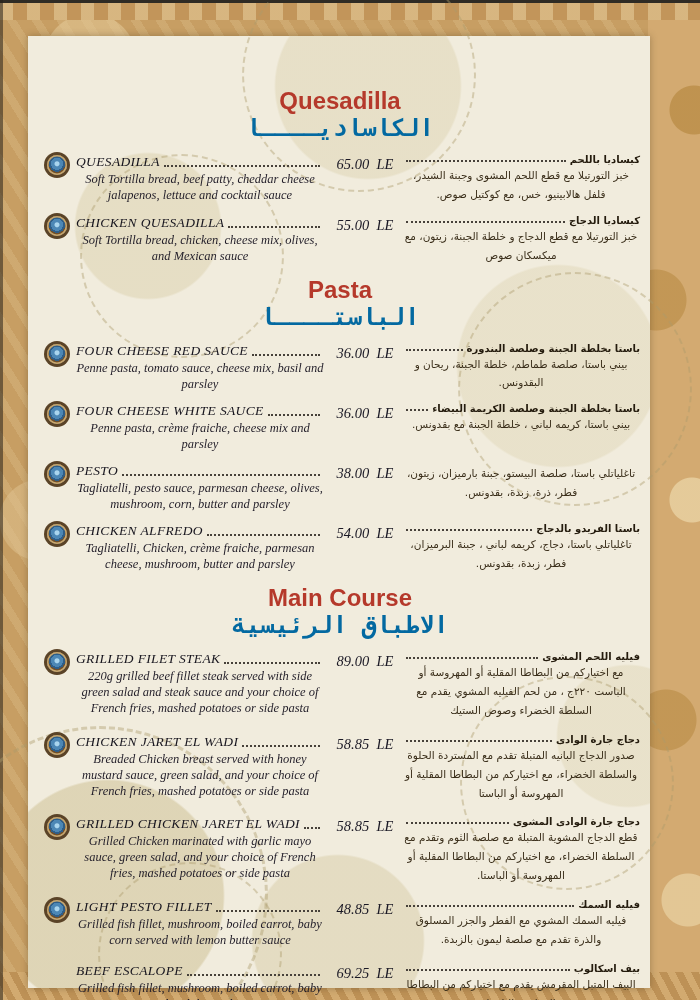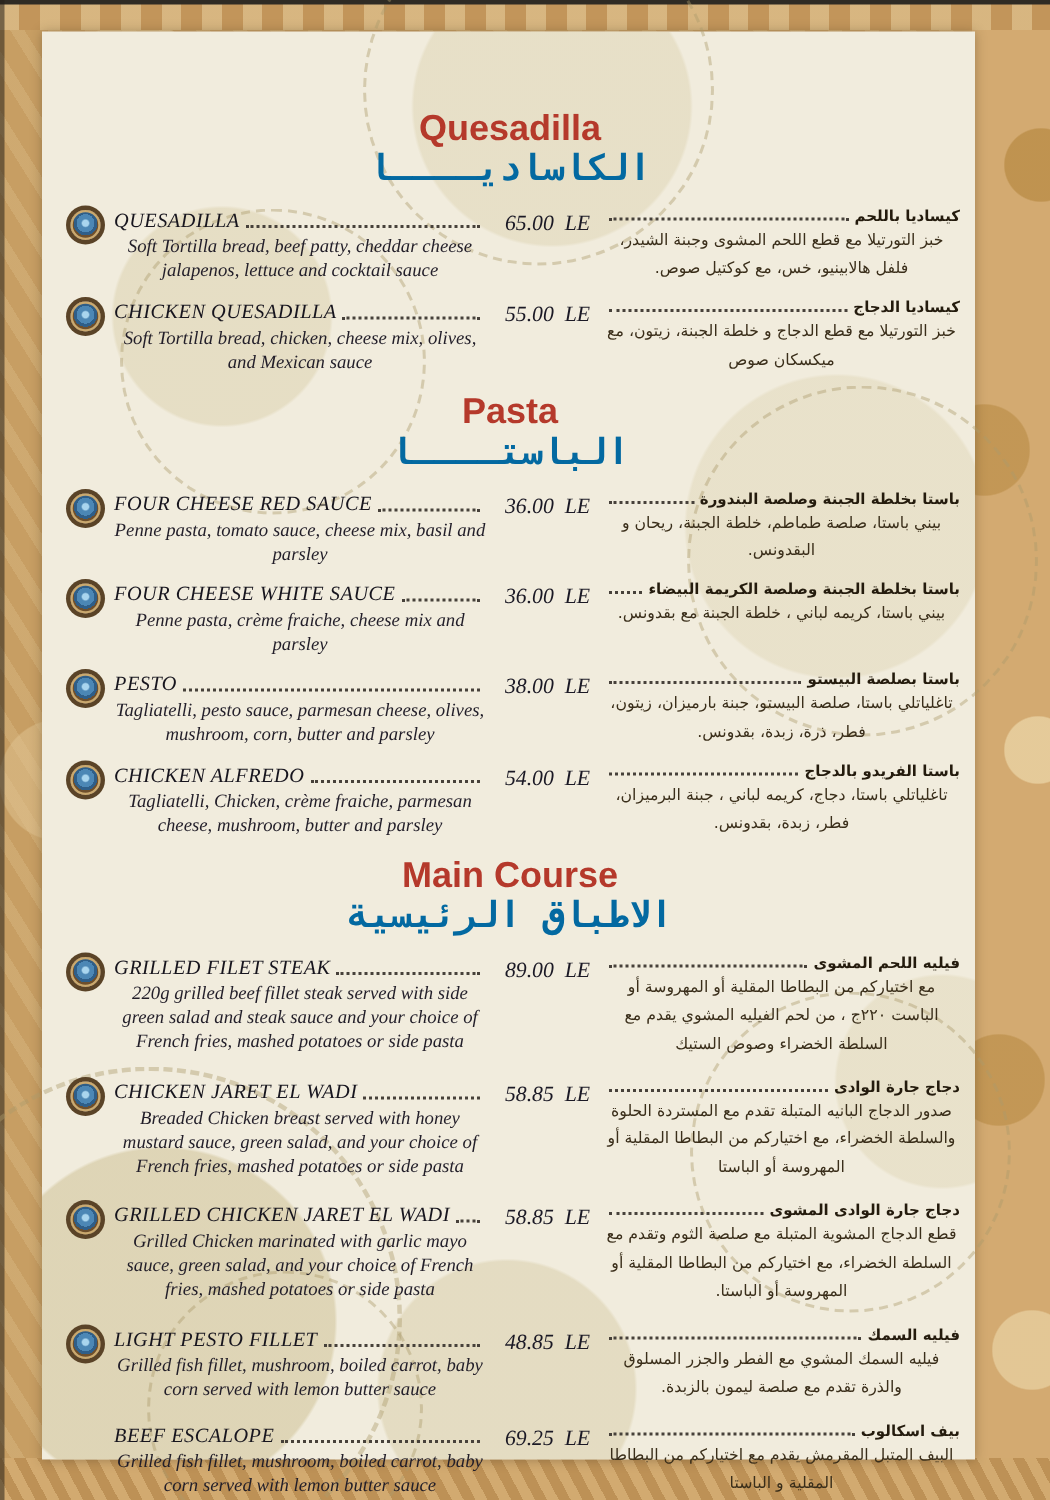--- a/index.html
+++ b/index.html
@@ -27,21 +27,21 @@
     position:absolute;left:0;top:0;right:0;height:20px;
     background:repeating-linear-gradient(90deg, rgba(233,209,160,.55) 0 13px, rgba(0,0,0,0) 13px 27px), #c2955a;
   }
   .strip-bottom{
     position:absolute;left:0;bottom:0;right:0;height:28px;
     background:repeating-linear-gradient(62deg, #d2aa70 0 7px, #bd9156 7px 14px);
   }
   .edge-top{position:absolute;left:0;top:0;right:0;height:3px;background:#2f2b24;}
   .edge-left{position:absolute;left:0;top:0;bottom:0;width:3px;background:rgba(38,33,26,.55);}
   .page{
-    position:absolute;left:28px;top:21px;width:622px;height:952px;box-sizing:border-box;
+    position:absolute;left:28px;top:36px;width:622px;height:952px;box-sizing:border-box;
     background:var(--page-cream,#f1ecdd);
     padding:52px 10px 16px 12px;
     box-shadow:0 0 7px rgba(61,45,23,.35);
   }
   .page::before{
     content:"";position:absolute;inset:0;pointer-events:none;
     background-image:
       radial-gradient(circle at 120px 190px, rgba(213,201,160,.40) 0 72px, transparent 74px),
       radial-gradient(circle at 340px 50px,  rgba(213,201,160,.35) 0 92px, transparent 94px),
       radial-gradient(circle at 530px 330px, rgba(213,201,160,.30) 0 100px, transparent 102px),
@@ -192,24 +192,20 @@
         <span class="bullet"></span>
         <div class="en">
           <div class="line">
             <span class="name">PESTO</span>
             <span class="leader"></span>
           </div>
           <div class="desc">Tagliatelli, pesto sauce, parmesan cheese, olives, mushroom, corn, butter and parsley</div>
         </div>
         <div class="price"><span>38.00</span>&nbsp;&nbsp;<span>LE</span></div>
         <div class="ar" dir="rtl">
-          <div class="line">
-            <span class="name">باستا بصلصة البيستو</span>
-            <span class="leader"></span>
-          </div>
           <div class="desc">تاغلياتلي باستا، صلصة البيستو، جبنة بارميزان، زيتون، فطر، ذرة، زبدة، بقدونس.</div>
         </div>
       </div>
 
       <div class="item">
         <span class="bullet"></span>
         <div class="en">
           <div class="line">
             <span class="name">CHICKEN ALFREDO</span>
             <span class="leader"></span>

